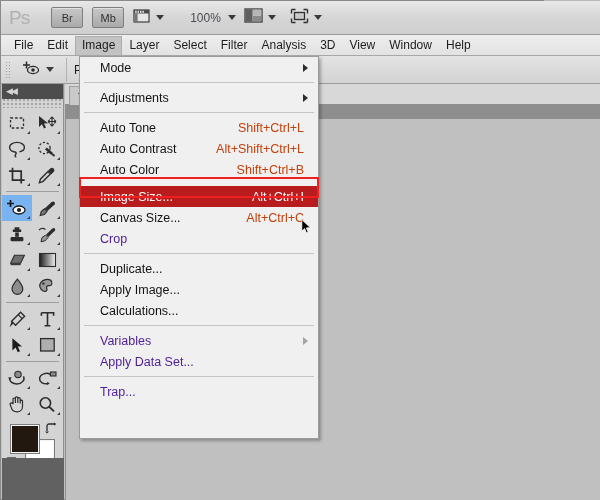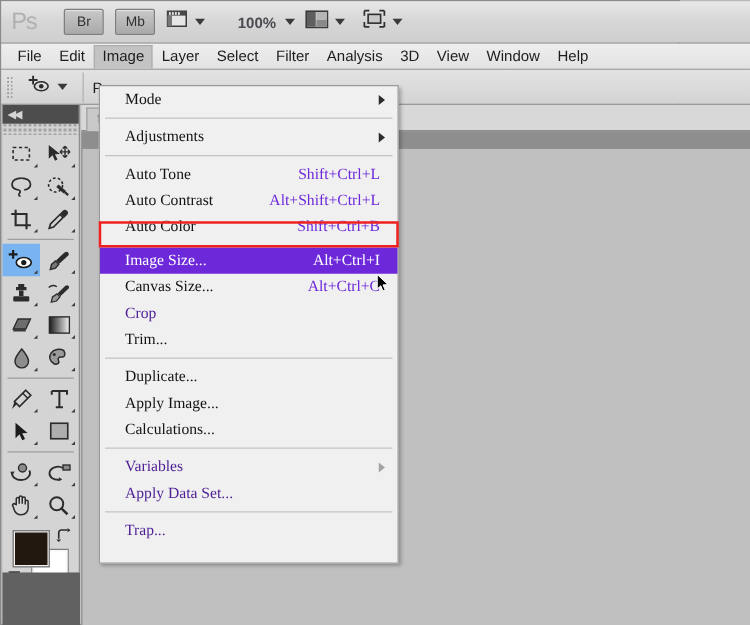--- a/index.html
+++ b/index.html
@@ -56,21 +56,20 @@
     width: 0; height: 0;
     border-left: 4px solid transparent;
     border-right: 4px solid transparent;
     border-top: 5px solid #3a3a3a;
     margin-left: 5px; margin-right: 8px;
   }
   .zoomval {
     font-size: 12px; color: #4a4a52;
     margin-left: 12px; margin-right: 2px;
     font-family: "Liberation Sans", sans-serif;
-    font-weight: bold;
   }
 
   
   .menubar {
     position: absolute; left: 0; top: 34px;
     width: 600px; height: 21px;
     background: linear-gradient(to bottom,#eeeeee,#e2e2e2);
     border-bottom: 1px solid #a8a8a8;
     display: flex; align-items: center;
     box-sizing: border-box;
@@ -220,55 +219,54 @@
     display:flex; align-items:center; justify-content:center;
   }
   .darkfoot {
     position: absolute; left: 1px; top: 457px;
     width: 62px; height: 42px;
     background: #616161;
   }
 
   
   .dropdown {
-    position: absolute; left: 78px; top: 67px;
+    position: absolute; left: 78px; top: 55px;
     width: 240px; height: 383px;
     background: #f0f0f0;
     border: 1px solid #9b9b9b;
     box-shadow: 2px 2px 3px rgba(0,0,0,.28);
     box-sizing: border-box;
     z-index: 50;
-    font-family: Liberation Serif, serif;
   }
   .mrow {
     position: relative;
     height: 21px;
     display: flex; align-items: center;
     padding: 0 10px 0 20px;
     font-size: 12.5px;
     color: #131313;
     white-space: nowrap;
     box-sizing: border-box;
   }
   .mrow .lbl { flex: 0 0 auto; }
   .mrow .accel {
     position: absolute; right: 14px;
-    font-size: 12.5px; color: #6d28d9;
+    font-size: 12.5px; color: #c2410c;
   }
   .mrow.disabled .lbl, .mrow.disabled .accel { color: #4c1d95; }
   .mrow .submenu-arrow {
     position: absolute; right: 10px;
     width: 0; height: 0;
     border-top: 4px solid transparent;
     border-bottom: 4px solid transparent;
     border-left: 5px solid #2b2b2b;
   }
   .msep { height: 1px; background: #c4c4c4; margin: 4px 4px; }
   .mrow.highlight {
-    background: #6d28d9;
+    background: #b91c1c;
     color: #fff;
   }
   .mrow.highlight .accel { color: #fff; }
   .selbox {
     position: absolute;
     left: 0; width: 240px; height: 21px;
     border: 2px solid #ee2020;
     box-sizing: border-box;
     pointer-events: none;
     z-index: 60;
@@ -641,23 +639,20 @@
       <span class="lbl">Image Size...</span>
       <span class="accel">Alt+Ctrl+I</span>
     </div>
     <div class="mrow">
       <span class="lbl">Canvas Size...</span>
       <span class="accel">Alt+Ctrl+C</span>
     </div>
     <div class="mrow disabled">
       <span class="lbl">Crop</span>
     </div>
-    <div class="mrow">
-      <span class="lbl">Trim...</span>
-    </div>
 
     <div class="msep"></div>
 
     <div class="mrow">
       <span class="lbl">Duplicate...</span>
     </div>
     <div class="mrow">
       <span class="lbl">Apply Image...</span>
     </div>
     <div class="mrow">

